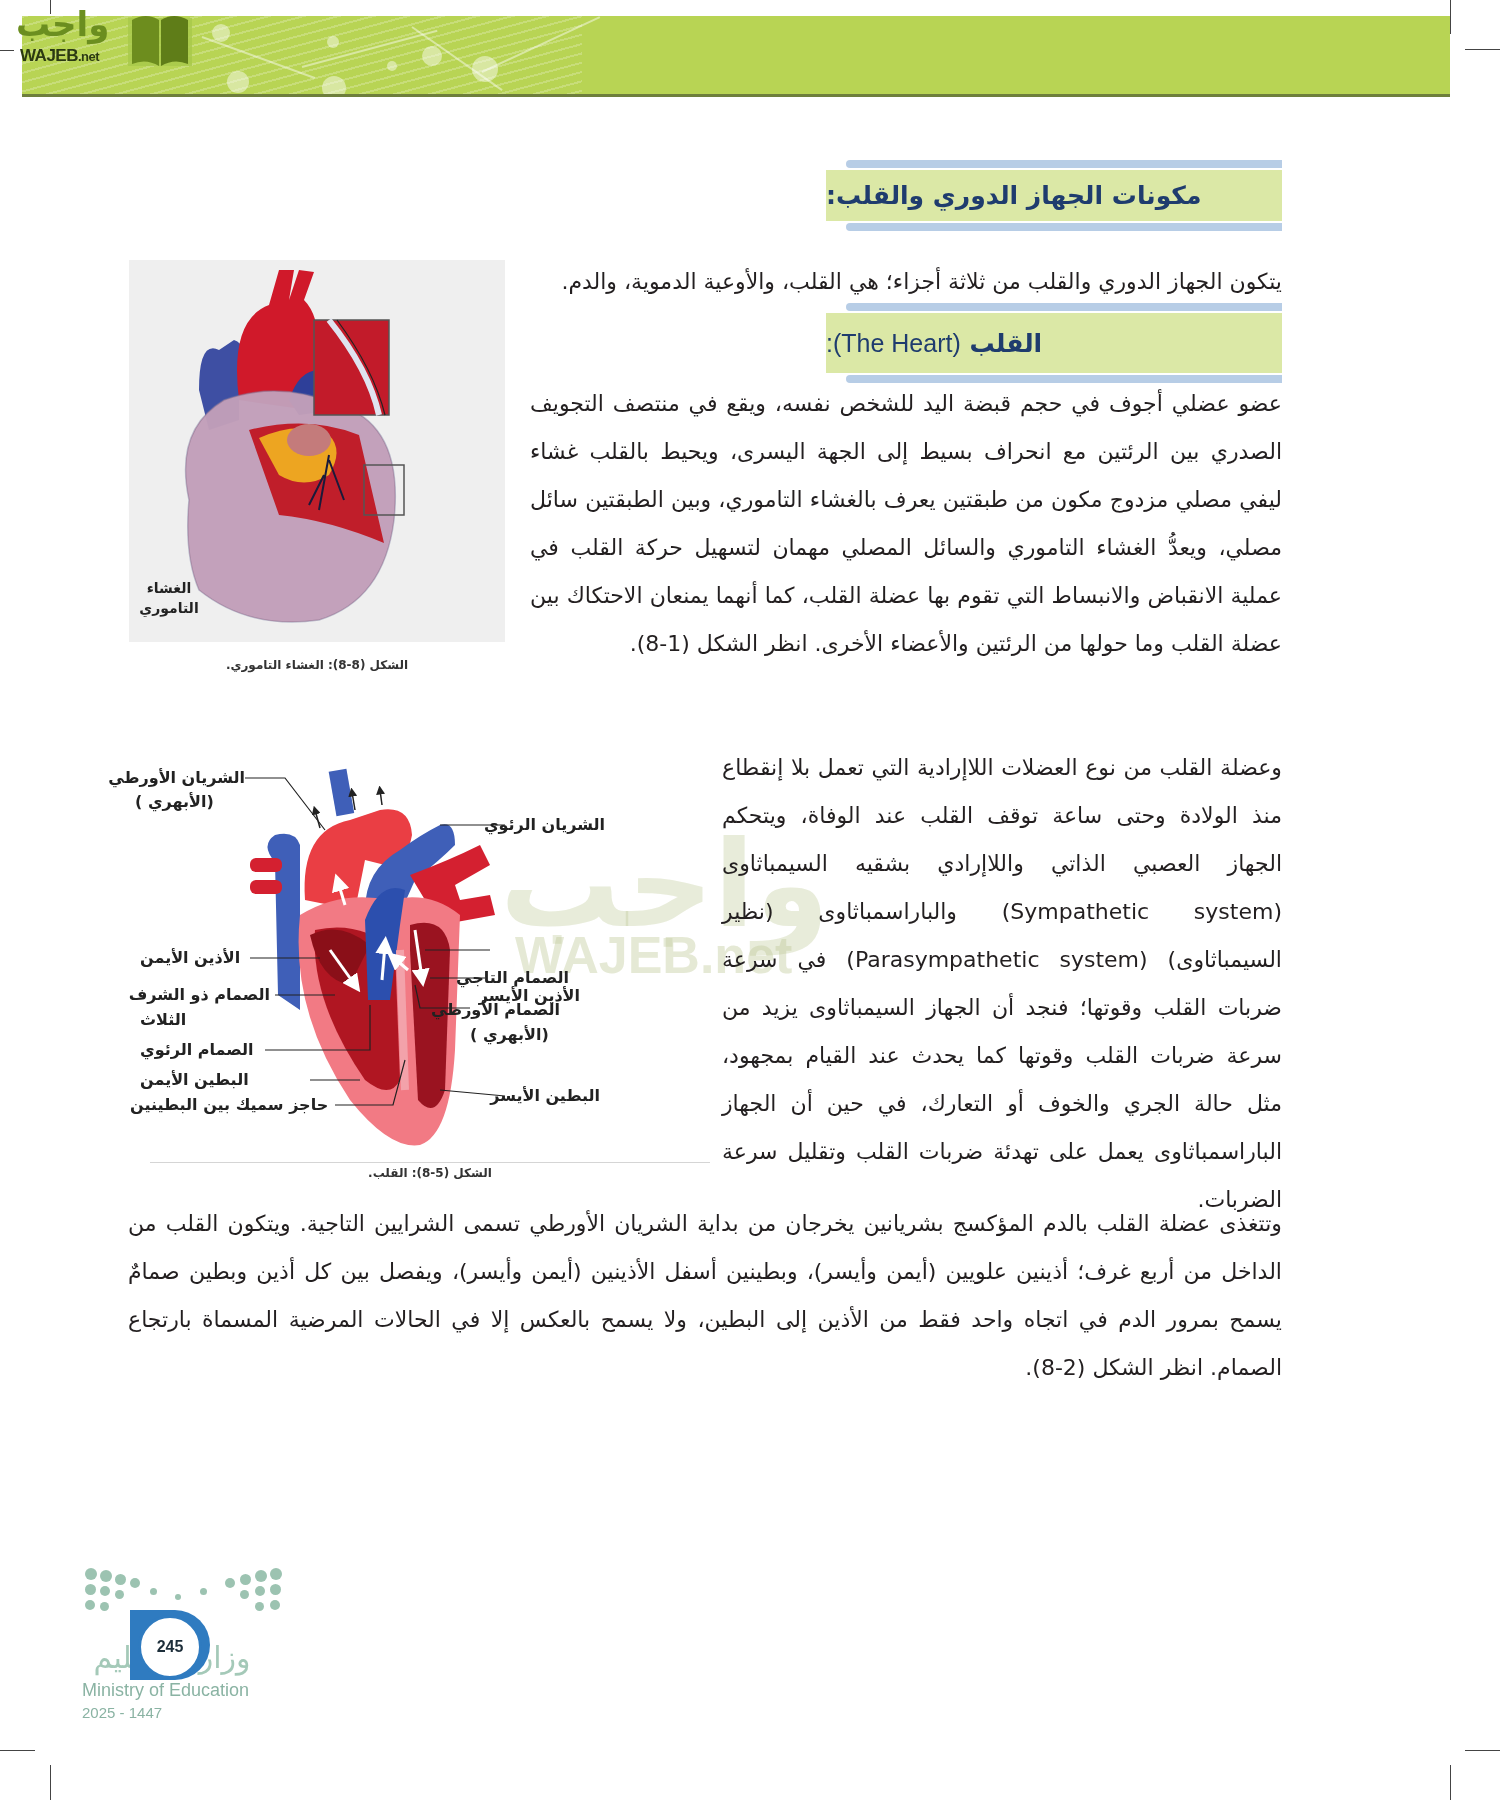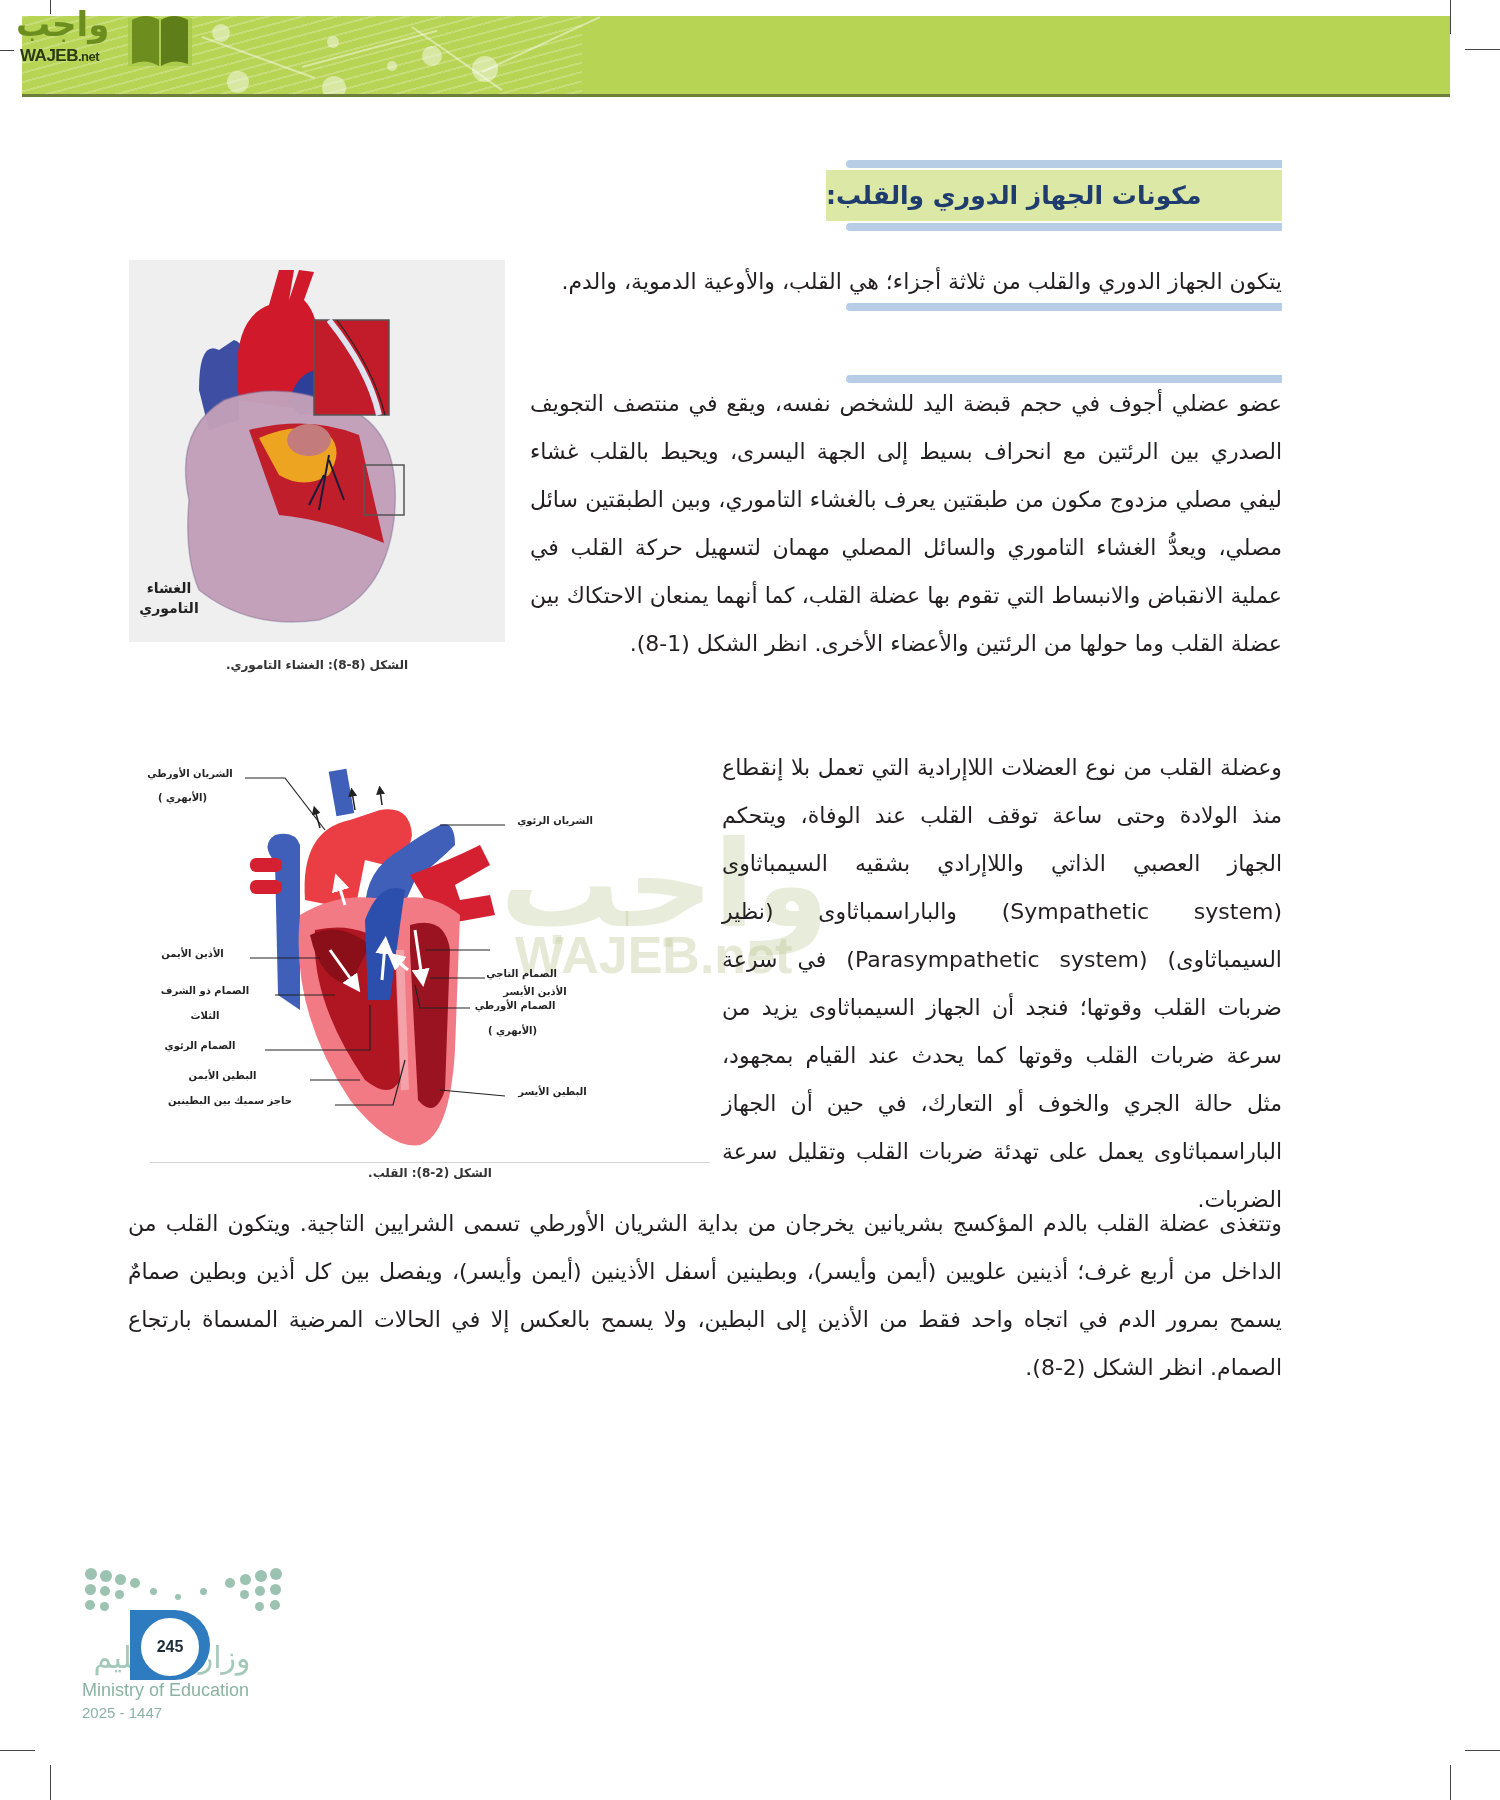--- a/index.html
+++ b/index.html
@@ -62,21 +62,21 @@
 
   
   .fig1 {
     position:absolute; left:129px; top:260px; width:376px; height:382px; background:#efefef;
   }
   .caption {
     position:absolute; font-size:12px; font-weight:bold; color:#333; direction:rtl; text-align:center;
   }
   .fig2 { position:absolute; left:150px; top:750px; width:580px; height:420px; }
   .lbl {
-    position:absolute; font-size:10px; font-weight:bold; color:#222; direction:rtl; white-space:nowrap; text-align:center;
+    position:absolute; font-size:16px; font-weight:bold; color:#222; direction:rtl; white-space:nowrap; text-align:left;
   }
   .fig2-rule { position:absolute; left:150px; top:1162px; width:560px; height:1px; background:#d5d5d5; }
 
   .watermark-ar {
     position:absolute; left:500px; top:815px; font-size:120px; font-weight:bold; color:rgba(190,200,150,0.35); direction:rtl;
   }
   .watermark-en {
     position:absolute; left:515px; top:925px; font-family:"Liberation Sans", sans-serif; font-size:52px; font-weight:bold; color:rgba(190,200,150,0.40);
   }
 
@@ -141,20 +141,23 @@
     </div>
   <div class="bar-bot"></div>
 </div>
 
 <div class="para" style="left:520px;top:258px;width:762px;">
   <p>يتكون الجهاز الدوري والقلب من ثلاثة أجزاء؛ هي القلب، والأوعية الدموية، والدم.</p>
 </div>
 
 <div class="sec-head" style="top:303px;height:80px;">
   <div class="bar-top"></div>
+  <div class="box">
+      <span class="title"><span>القلب</span> <span class="en">(The Heart):</span></span>
+    </div>
   <div class="bar-bot"></div>
 </div>
 
 <div class="para" style="left:530px;top:380px;width:752px;">
   <p>عضو عضلي أجوف في حجم قبضة اليد للشخص نفسه، ويقع في منتصف التجويف الصدري بين الرئتين مع انحراف بسيط إلى الجهة اليسرى، ويحيط بالقلب غشاء ليفي مصلي مزدوج مكون من طبقتين يعرف بالغشاء التاموري، وبين الطبقتين سائل مصلي، ويعدُّ الغشاء التاموري والسائل المصلي مهمان لتسهيل حركة القلب في عملية الانقباض والانبساط التي تقوم بها عضلة القلب، كما أنهما يمنعان الاحتكاك بين عضلة القلب وما حولها من الرئتين والأعضاء الأخرى. انظر الشكل (1-8).</p>
 </div>
 
 <div class="fig1">
   <svg width="376" height="382" viewBox="0 0 376 382">
 
@@ -245,21 +248,21 @@
   <div class="lbl" style="left:320px;top:275px;width:85px;">(الأبهري )</div>
   <div class="lbl" style="left:355px;top:336px;width:95px;">البطين الأيسر</div>
   <div class="lbl" style="left:-10px;top:198px;width:105px;">الأذين الأيمن</div>
   <div class="lbl" style="left:-10px;top:235px;width:130px;">الصمام ذو الشرف</div>
   <div class="lbl" style="left:-10px;top:260px;width:130px;">الثلاث</div>
   <div class="lbl" style="left:-10px;top:290px;width:120px;">الصمام الرئوي</div>
   <div class="lbl" style="left:-10px;top:320px;width:165px;">البطين الأيمن</div>
   <div class="lbl" style="left:-20px;top:345px;width:200px;">حاجز سميك بين البطينين</div>
 </div>
 <div class="fig2-rule"></div>
-<div class="caption" style="left:150px;top:1166px;width:560px;">الشكل (2-8): القلب.</div>
+<div class="caption" style="left:150px;top:1166px;width:560px;">الشكل (5-8): القلب.</div>
 
 <div class="para" style="left:722px;top:744px;width:560px;">
   <p>وعضلة القلب من نوع العضلات اللاإرادية التي تعمل بلا إنقطاع منذ الولادة وحتى ساعة توقف القلب عند الوفاة، ويتحكم الجهاز العصبي الذاتي واللاإرادي بشقيه السيمباثاوى (Sympathetic system) والباراسمباثاوى (نظير السيمباثاوى) (Parasympathetic system) في سرعة ضربات القلب وقوتها؛ فنجد أن الجهاز السيمباثاوى يزيد من سرعة ضربات القلب وقوتها كما يحدث عند القيام بمجهود، مثل حالة الجري والخوف أو التعارك، في حين أن الجهاز الباراسمباثاوى يعمل على تهدئة ضربات القلب وتقليل سرعة الضربات.</p>
 </div>
 
 <div class="para" style="left:128px;top:1200px;width:1154px;">
   <p>وتتغذى عضلة القلب بالدم المؤكسج بشريانين يخرجان من بداية الشريان الأورطي تسمى الشرايين التاجية. ويتكون القلب من الداخل من أربع غرف؛ أذينين علويين (أيمن وأيسر)، وبطينين أسفل الأذينين (أيمن وأيسر)، ويفصل بين كل أذين وبطين صمامٌ يسمح بمرور الدم في اتجاه واحد فقط من الأذين إلى البطين، ولا يسمح بالعكس إلا في الحالات المرضية المسماة بارتجاع الصمام. انظر الشكل (2-8).</p>
 </div>
 
 <div class="moe">

